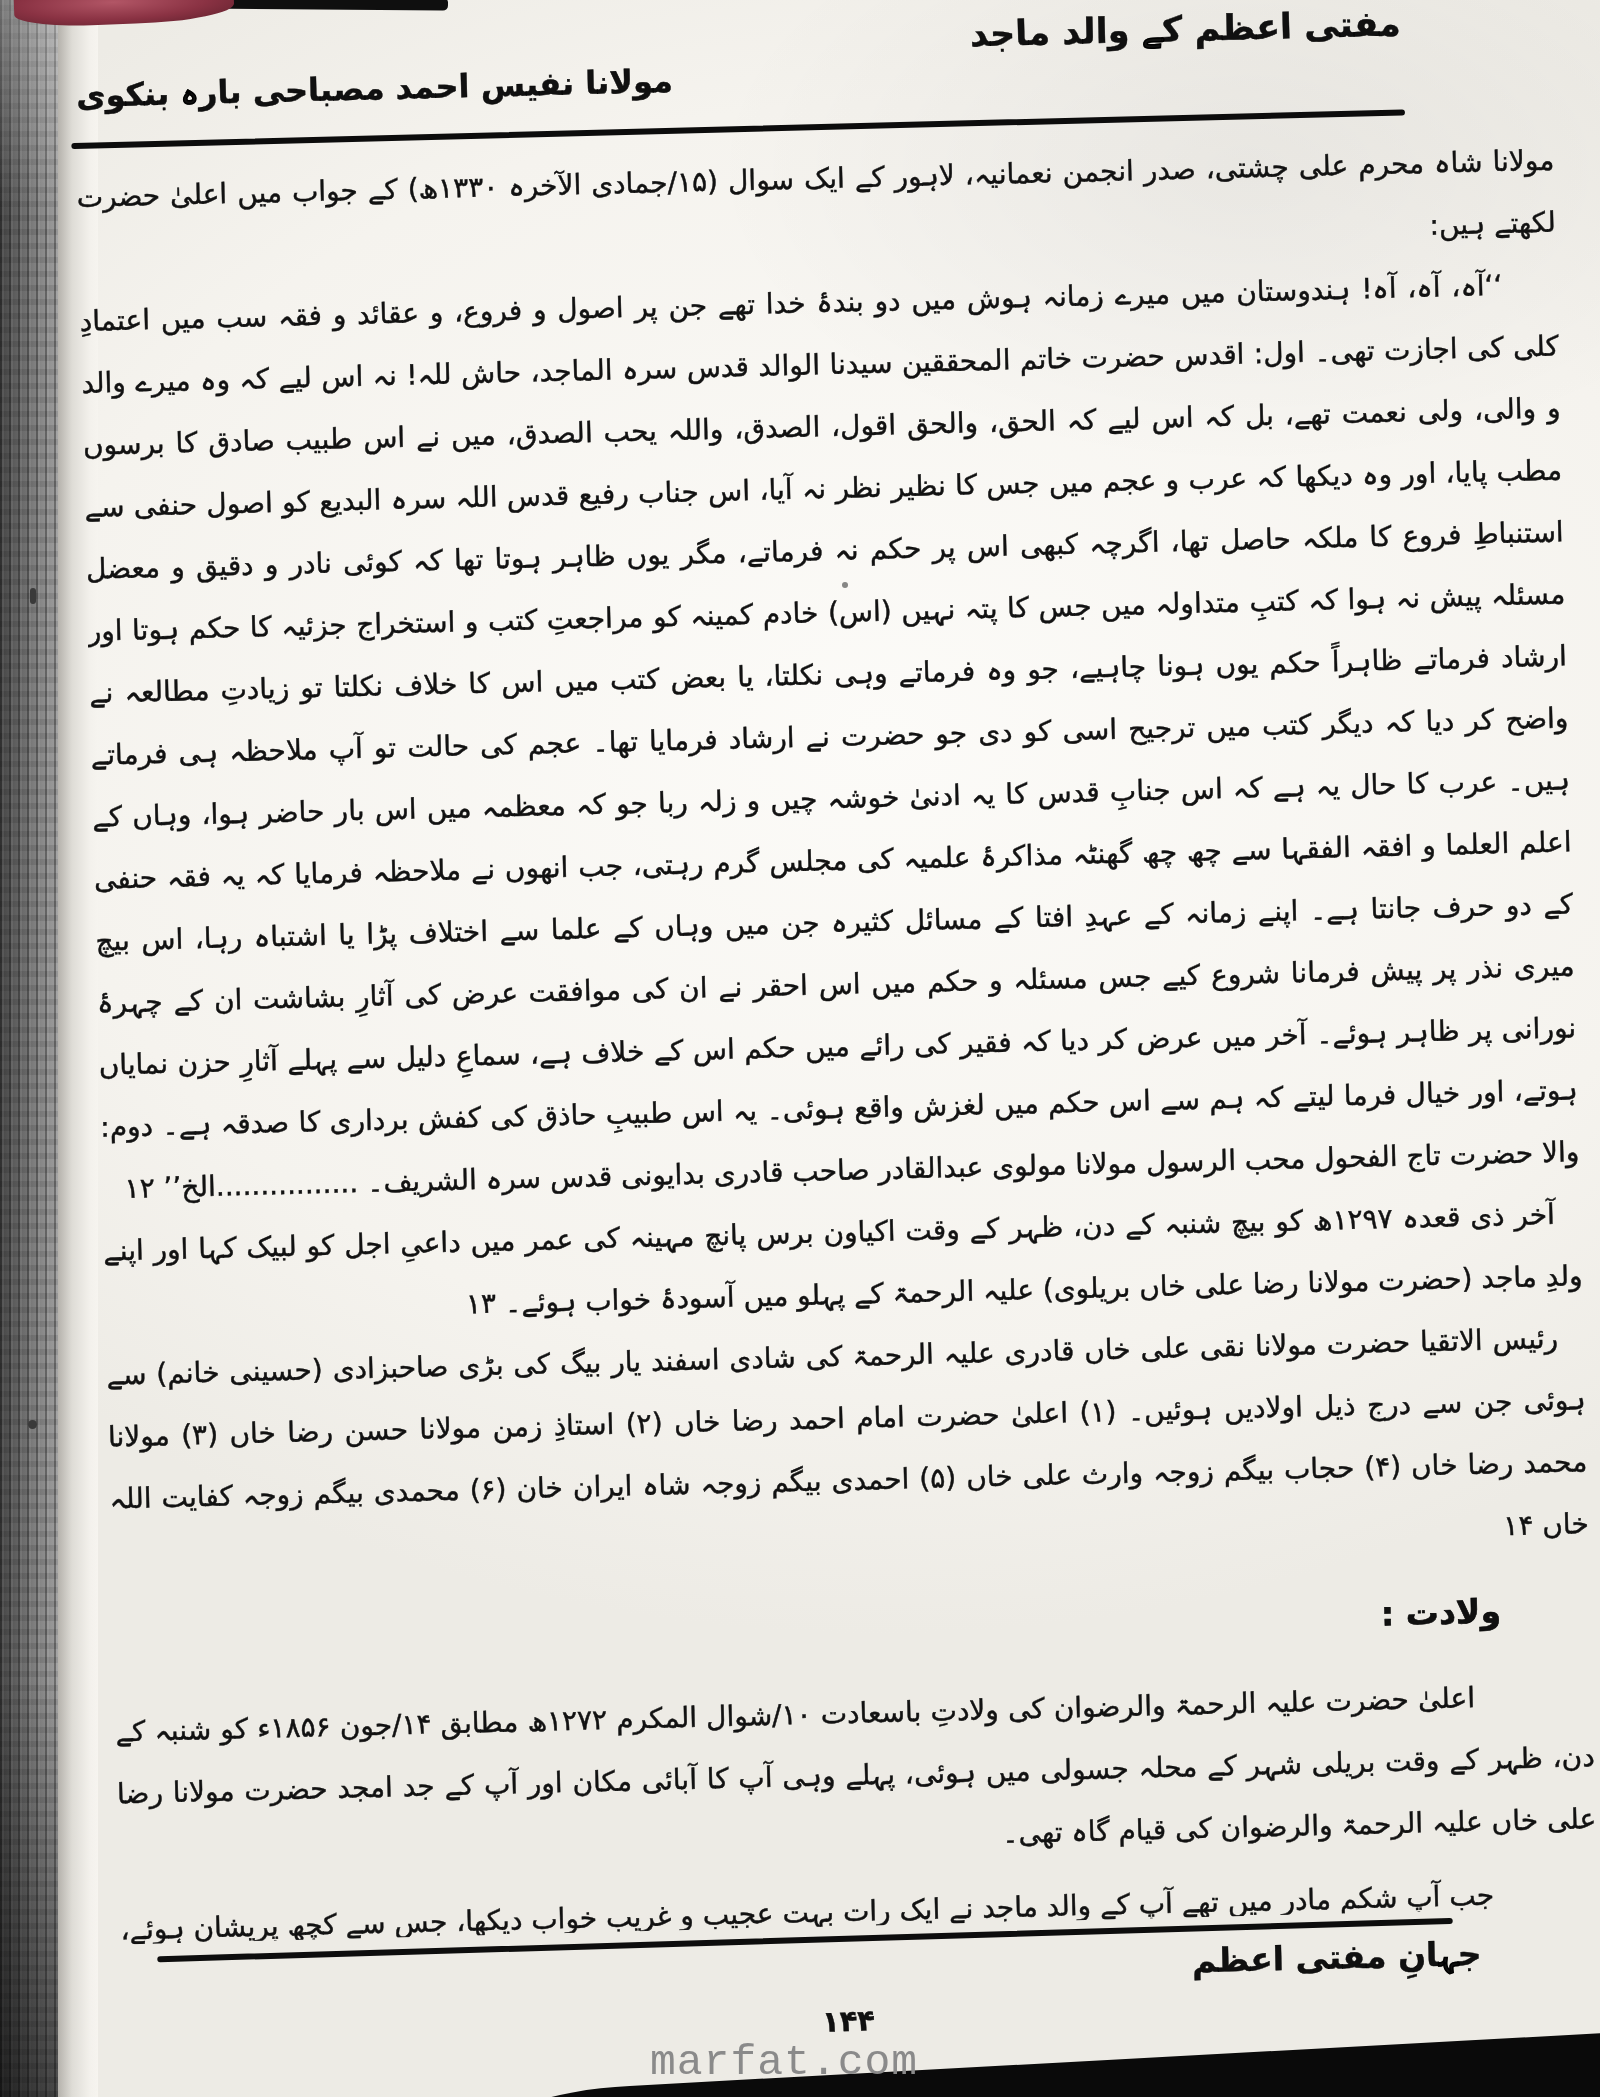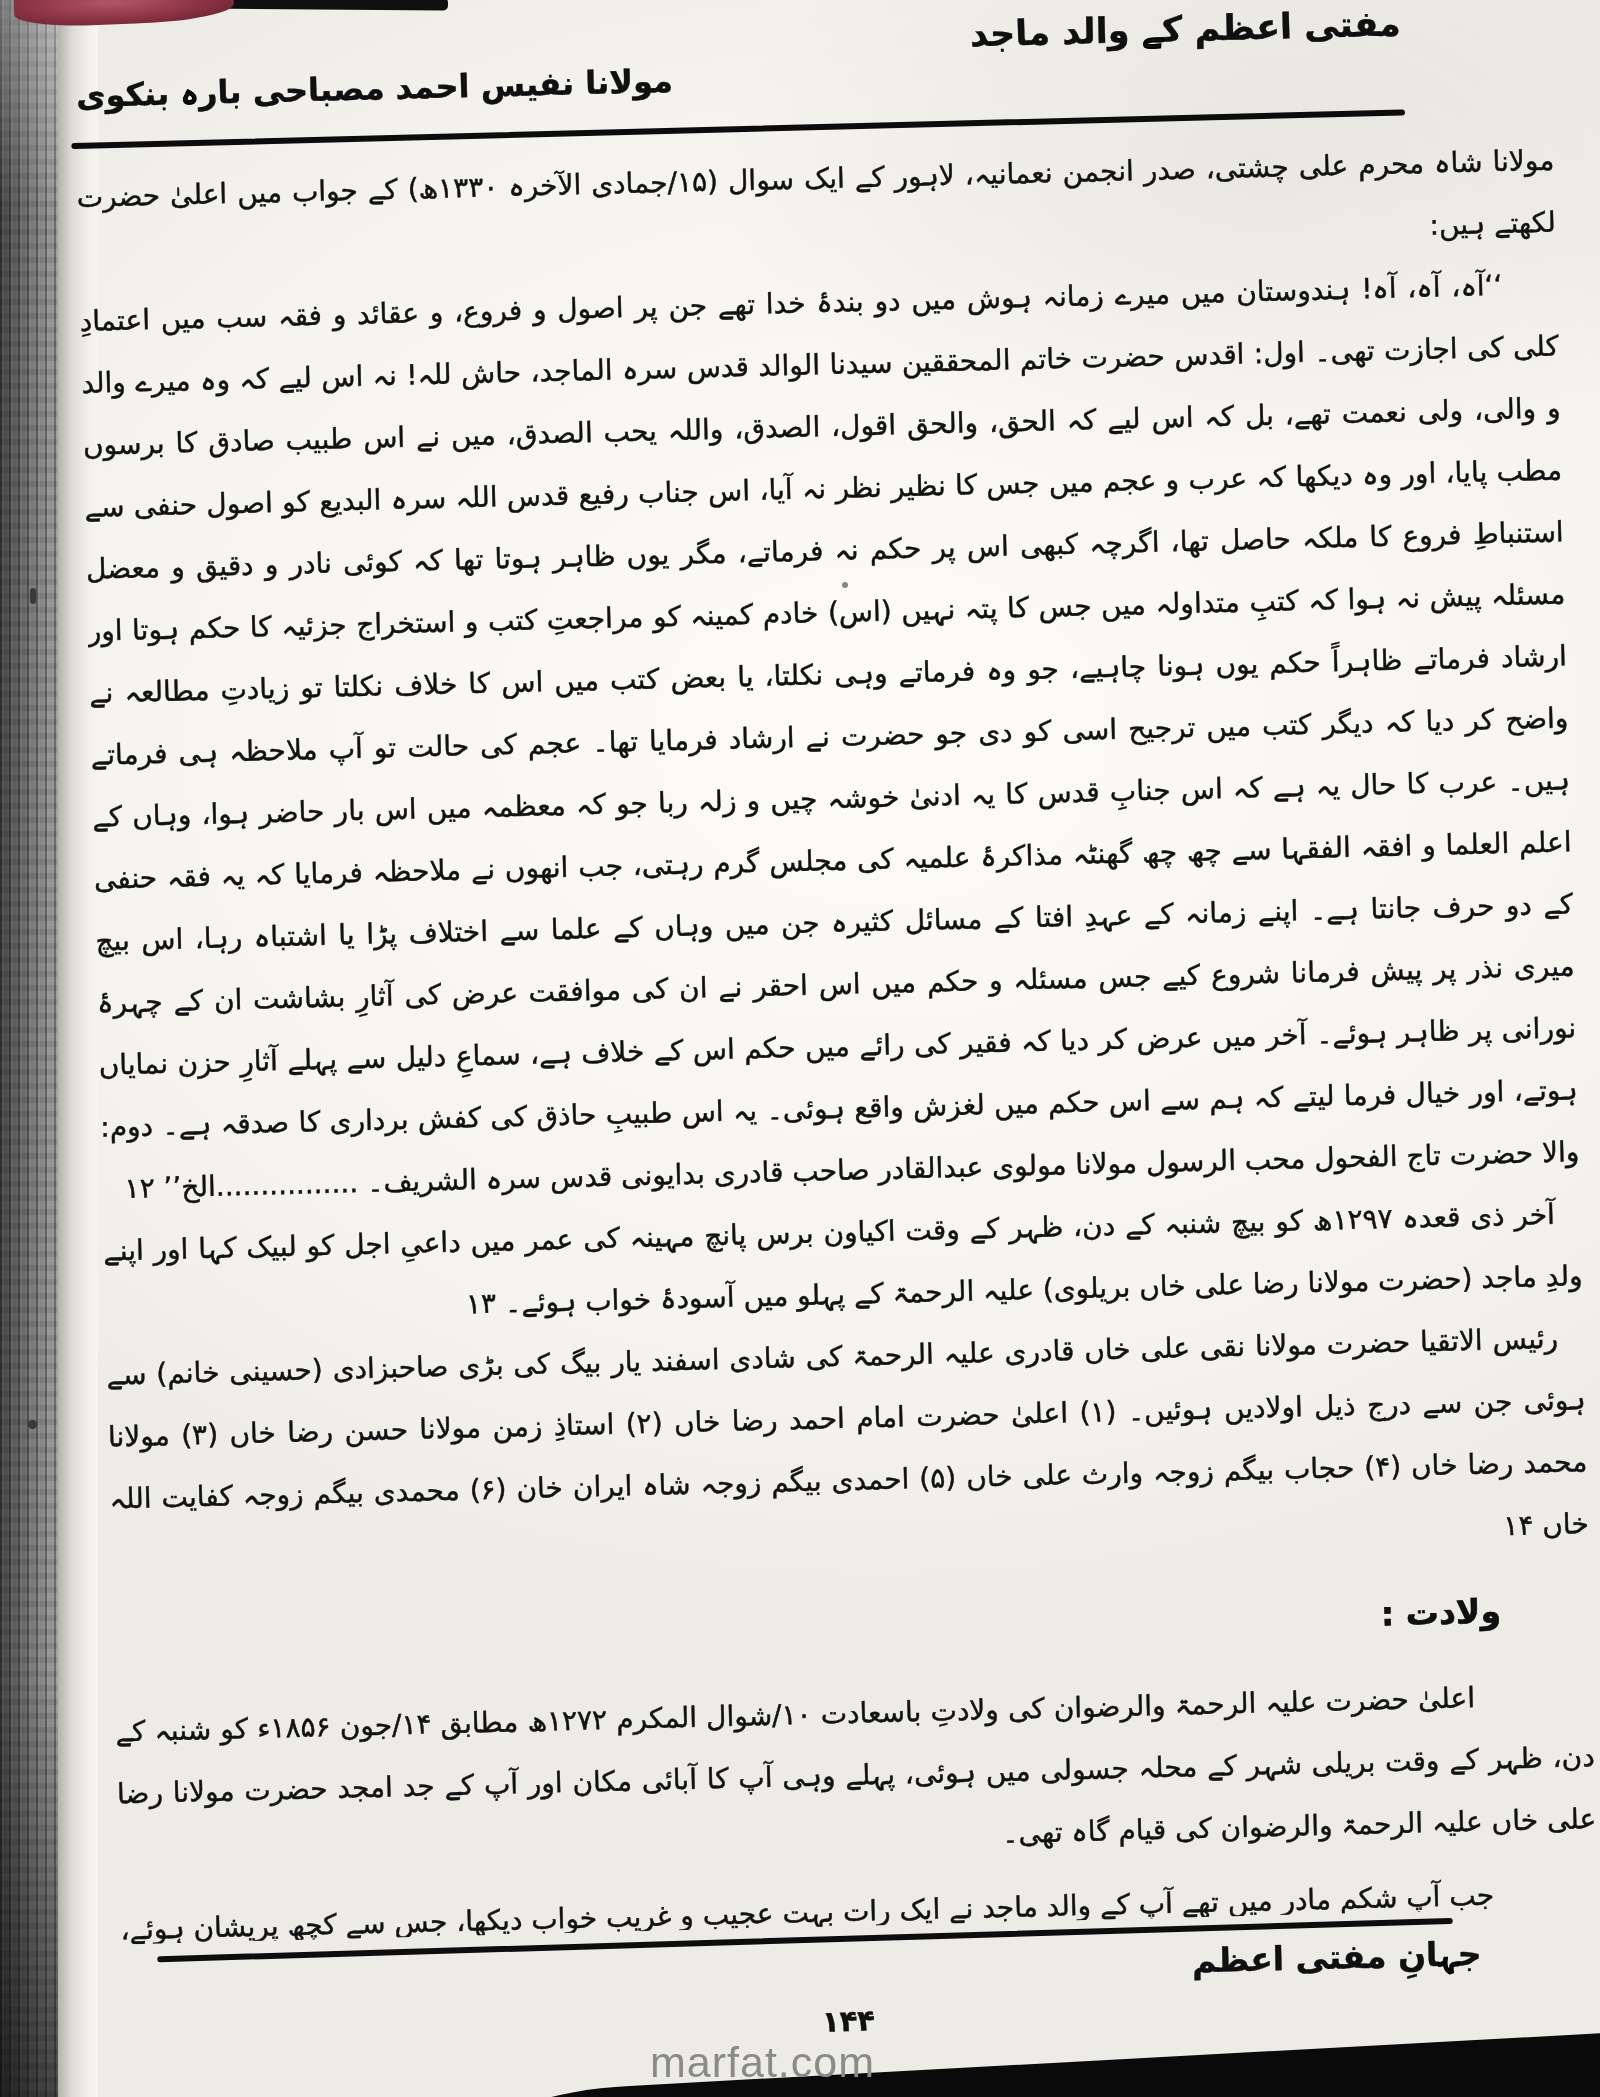--- a/index.html
+++ b/index.html
@@ -70,21 +70,21 @@
     margin:34px 90px 36px 0;font-size:33px;font-weight:bold;
     -webkit-text-stroke:.6px #000;
   }
 
   .ftr-rule{position:absolute;top:1922px;right:146px;width:1296px;height:6px;background:#0d0d0d;border-radius:3px;transform:rotate(-.25deg);}
   .ftr-title{position:absolute;top:1936px;right:118px;font-size:33px;font-weight:bold;-webkit-text-stroke:.4px #000;}
   .ftr-page{position:absolute;top:1990px;right:726px;font-size:29px;font-weight:bold;-webkit-text-stroke:.4px #000;}
 
   .watermark{
     position:absolute;left:650px;top:2038px;z-index:7;
-    font-family:Liberation Sans, sans-serif;font-size:43px;color:#8a8a8a;letter-spacing:1px;
+    font-family:Liberation Mono, monospace;font-size:43px;color:#8a8a8a;letter-spacing:1px;
   }
 </style>
 </head>
 <body>
 
 <div class="scan">
 
   <div class="page-edge"></div>
   <div class="left-edge"></div>
   <div class="cover-strip-top"></div>

